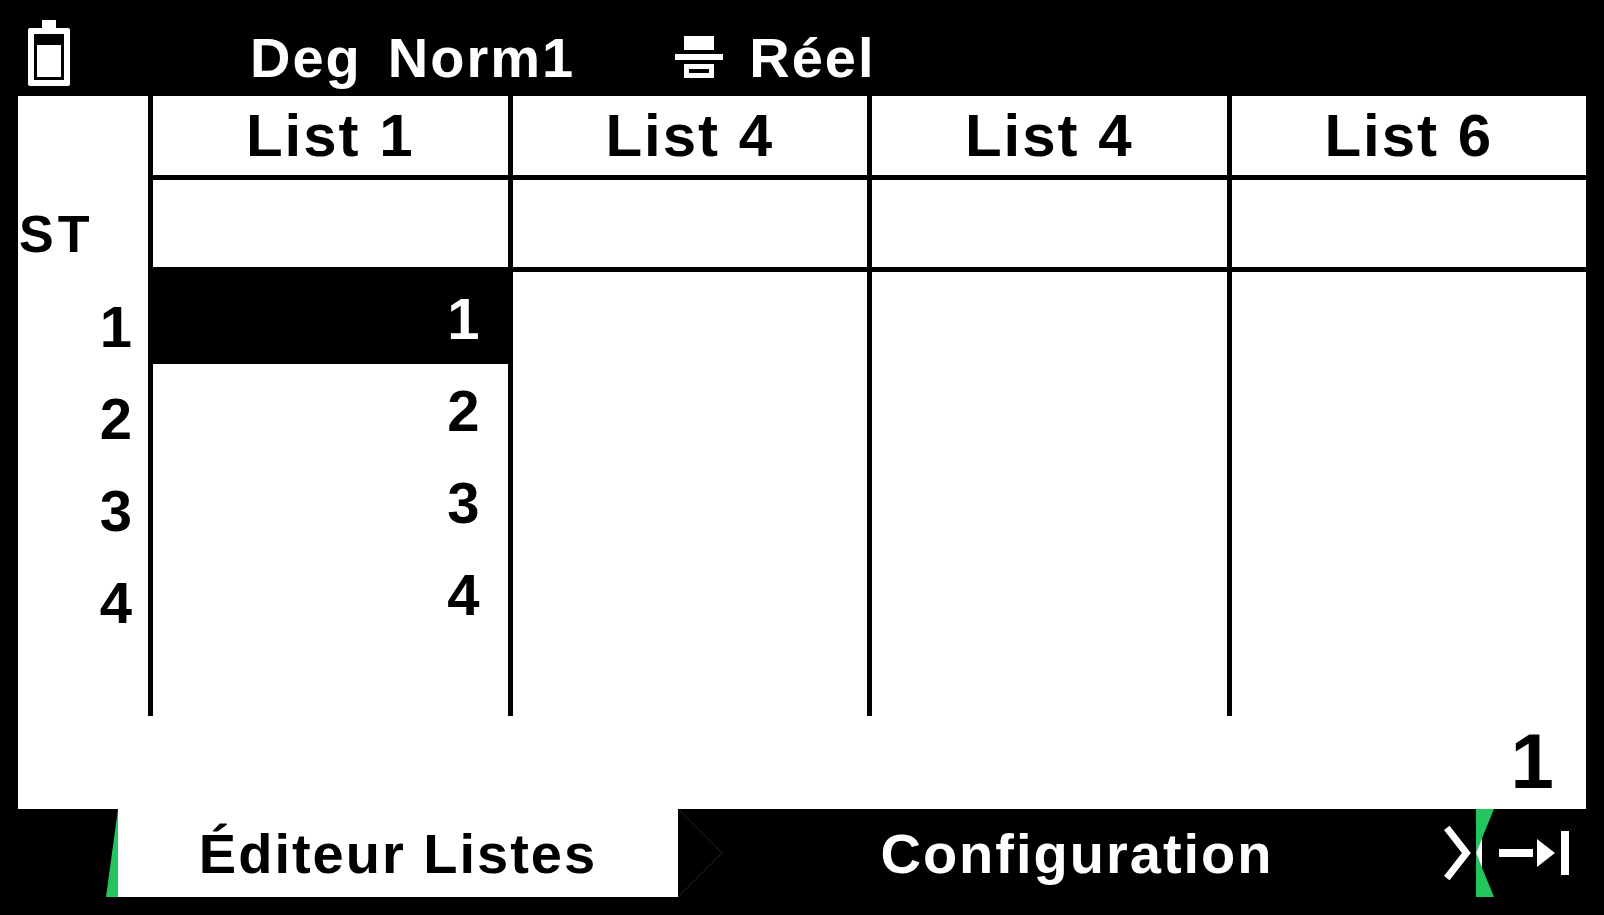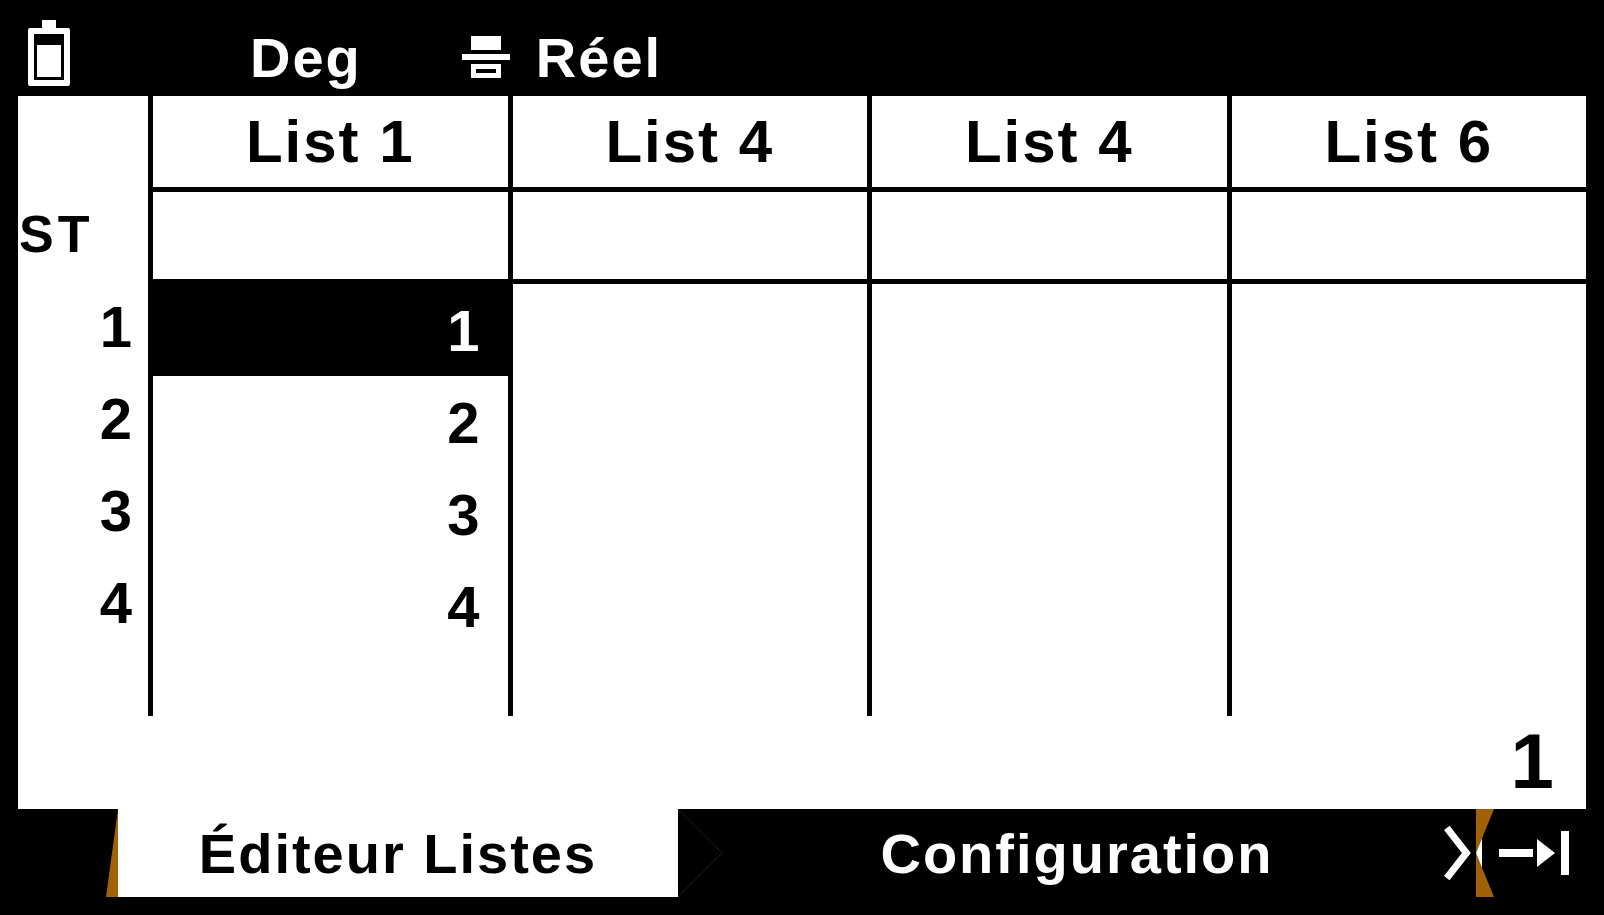--- a/index.html
+++ b/index.html
@@ -74,21 +74,21 @@
     position: absolute; left: 130px; right: 0; top: 0; bottom: 0;
     display: flex;
   }
   .col {
     flex: 1 1 0;
     border-left: 5px solid #000;
     position: relative;
   }
   .col:last-child { border-right: none; }
   .col-header {
-    height: 96px; border-bottom: 5px solid #000;
+    height: 84px; border-bottom: 5px solid #000;
     display: flex; align-items: center; justify-content: center;
     font-size: 60px; font-weight: 900;
   }
   .col-sub {
     height: 92px; border-bottom: 5px solid #000;
   }
   .cell {
     height: 92px;
     display: flex; align-items: center; justify-content: flex-end;
     padding-right: 26px; font-size: 58px; font-weight: 900;
@@ -100,21 +100,21 @@
   
   .echo {
     position: absolute; right: 30px; top: 620px;
     font-size: 78px; font-weight: 900;
   }
 
   
   .tabs {
     position: absolute; left: 0; right: 0; bottom: 0;
     height: 88px; display: flex; align-items: stretch;
-    background: #a16207;
+    background: #22c55e;
   }
   .tab-stub {
     width: 100px; background: #000;
     clip-path: polygon(0 0, 100% 0, 88% 100%, 0 100%);
   }
   .tab-light {
     flex: 0 0 560px;
     background: #fff; color: #000;
     display: flex; align-items: center; justify-content: center;
     font-size: 56px; font-weight: 900;
@@ -165,20 +165,21 @@
 <body>
 
 <div class="frame">
 
   <div class="status-bar">
     <div class="battery-icon">
       <div class="battery-fill"></div>
     </div>
     <div class="status-center status-group">
       <span class="status-text">Deg</span>
+      <span class="status-text">Norm1</span>
     </div>
     <div class="status-group" style="margin-left:60px">
       <div class="frac-icon">
         <div class="bar-top"></div>
         <div class="bar-mid"></div>
         <div class="bar-bot"></div>
       </div>
       <span class="status-text">Réel</span>
     </div>
   </div>

